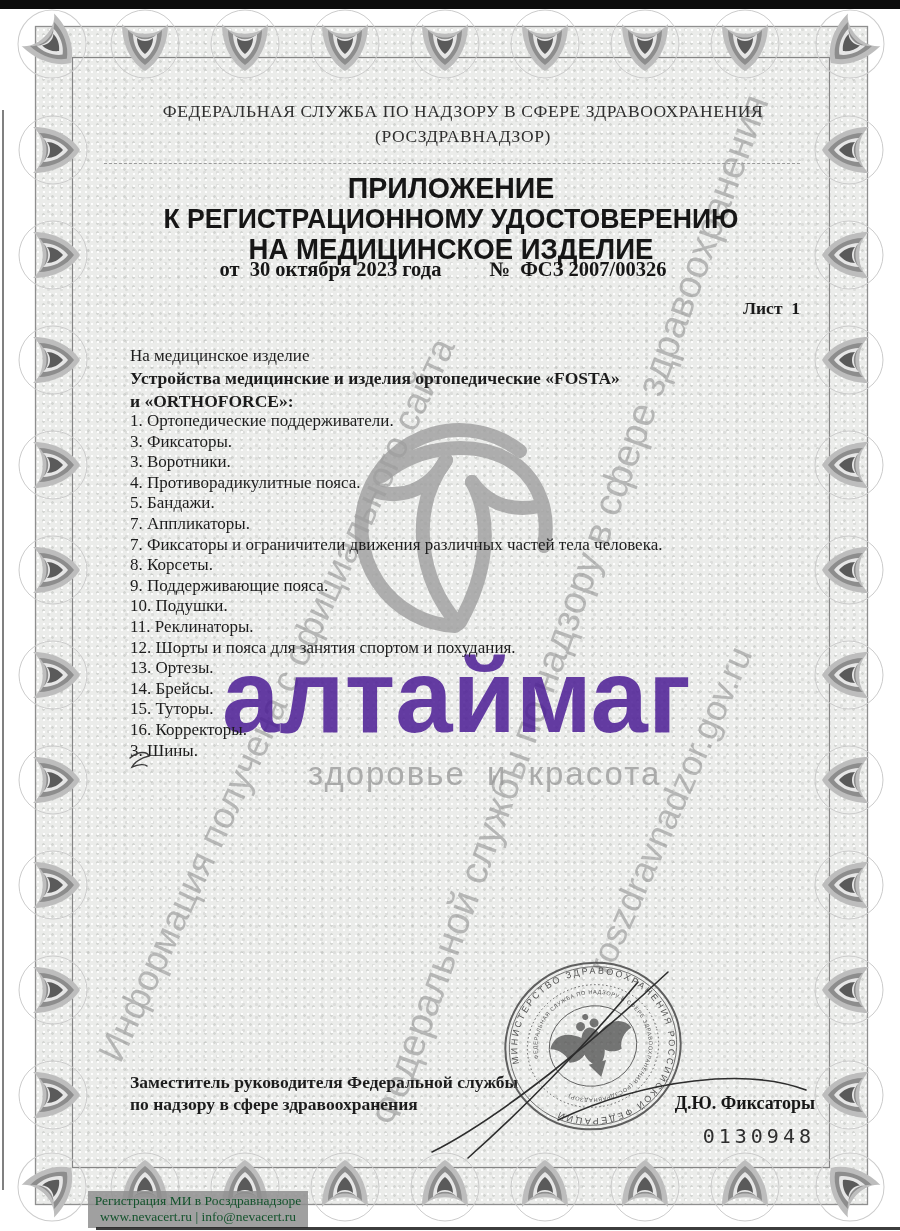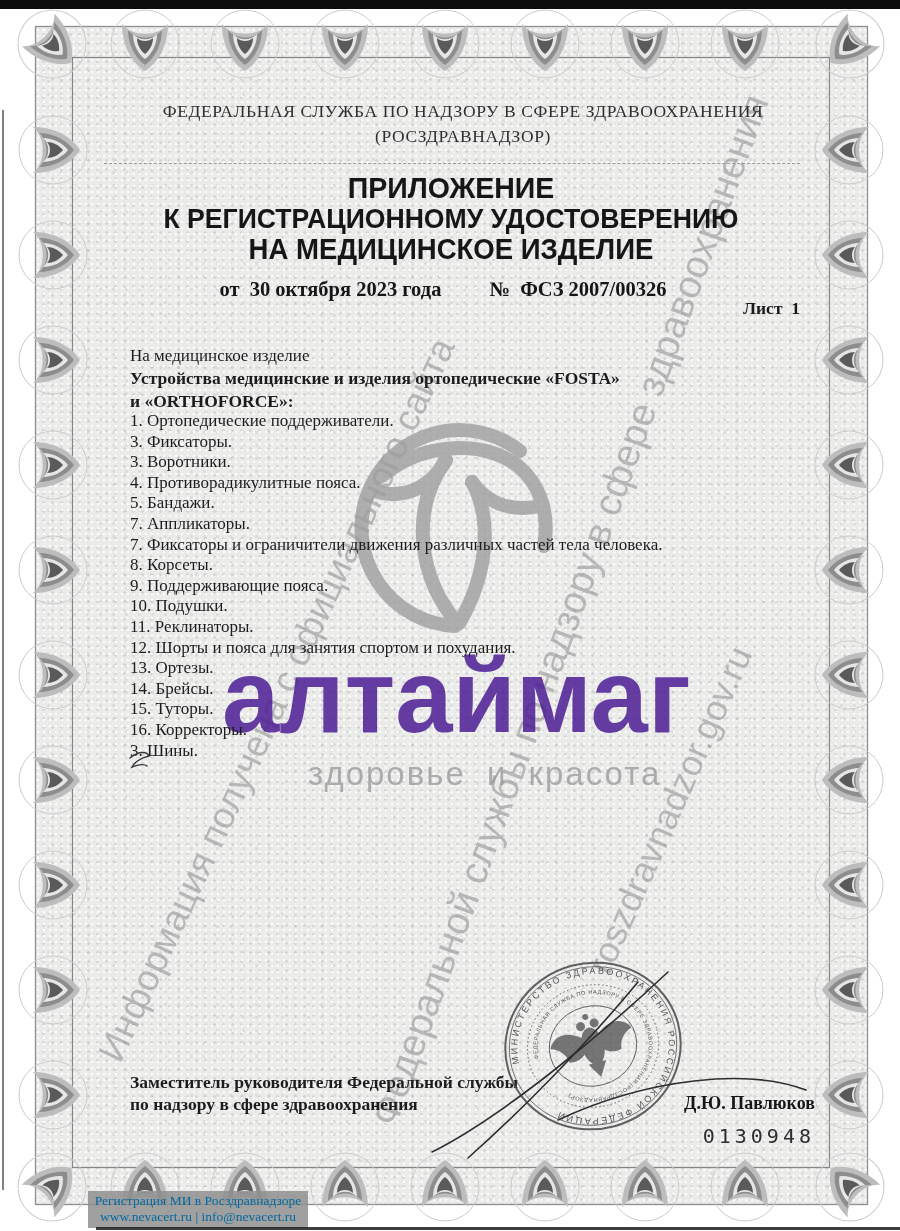--- a/index.html
+++ b/index.html
@@ -40,37 +40,37 @@
   .txt{position:absolute;z-index:3;}
   .hdr{left:72px;width:758px;text-align:center;font-size:17.5px;letter-spacing:.6px;color:#2f2f2f;padding-left:12px;}
   .hdr1{top:101px;}
   .hdr2{top:126px;}
   .sep-dotted{position:absolute;left:104px;top:163px;width:696px;border-top:1px dashed #9a9a9a;z-index:3;}
   .title{left:72px;width:758px;text-align:center;font-family:"Liberation Sans", sans-serif;
          font-weight:bold;color:#161616;transform:scaleX(.95);}
   .title1{top:171px;font-size:30px;}
   .title2{top:203px;font-size:28px;}
   .title3{top:233px;font-size:29px;}
-  .issue-row{left:72px;top:278px;width:742px;display:flex;justify-content:center;gap:48px;
+  .issue-row{left:72px;top:258px;width:742px;display:flex;justify-content:center;gap:48px;
              font-weight:bold;font-size:20.5px;color:#161616;text-align:right;}
   .issue-row span{white-space:pre;}
   .sheet{top:298px;right:100px;font-weight:bold;font-size:17.5px;white-space:pre;color:#1a1a1a;}
   .intro{left:130px;top:346px;font-size:17px;}
   .prod{left:130px;font-weight:bold;font-size:17.5px;}
   .prod1{top:368px;}
   .prod2{top:391px;}
   .items{left:130px;top:411px;width:700px;font-size:17px;line-height:20.6px;}
   .signoff{left:130px;top:1071px;font-weight:bold;font-size:17.5px;line-height:22px;}
   .sign-name{right:85px;top:1093px;font-weight:bold;font-size:18px;color:#161616;}
   .serial{right:85px;top:1124px;font-family:"DejaVu Sans Mono", monospace;
           font-size:20px;letter-spacing:4px;color:#2e2e2e;}
 
   
   .footer-box{position:absolute;left:88px;top:1191px;width:212px;z-index:6;
-      background:rgba(143,143,143,.85);color:#0369a1;text-align:center;
+      background:rgba(143,143,143,.85);color:#14532d;text-align:center;
       font-size:13.5px;line-height:16px;padding:2px 4px 3px 4px;}
 </style>
 </head>
 <body>
 
 <div class="page">
 
   <div class="paper"></div>
 
   <div class="wm wm-diag1">Информация получена с официального сайта</div>
@@ -187,21 +187,21 @@
     <div>14. Брейсы.</div>
     <div>15. Туторы.</div>
     <div>16. Корректоры.</div>
     <div>3. Шины.</div>
   </div>
 
   <div class="txt signoff">
     <div>Заместитель руководителя Федеральной службы</div>
     <div>по надзору в сфере здравоохранения</div>
   </div>
-  <div class="txt sign-name">Д.Ю. Павлюков</div>
+  <div class="txt sign-name">Д.Ю. Фиксаторы</div>
   <div class="txt serial">0130948</div>
 
   <svg class="overlay-svg" width="900" height="1231" viewBox="0 0 900 1231">
     <defs>
       <path id="stampOuterPath" d="M 517,1046 A 76,72 0 1 1 669,1046 A 76,72 0 1 1 517,1046" fill="none"></path>
       <path id="stampInnerPath" d="M 537,1046 A 56,52 0 1 1 649,1046 A 56,52 0 1 1 537,1046" fill="none"></path>
     </defs>
     <g transform="rotate(-15 593 1046)" opacity="0.88">
       <ellipse cx="593" cy="1046" rx="88" ry="83" fill="none" stroke="#4c4c4c" stroke-width="2"></ellipse>
       <ellipse cx="593" cy="1046" rx="84" ry="79" fill="none" stroke="#4c4c4c" stroke-width="0.8"></ellipse>

